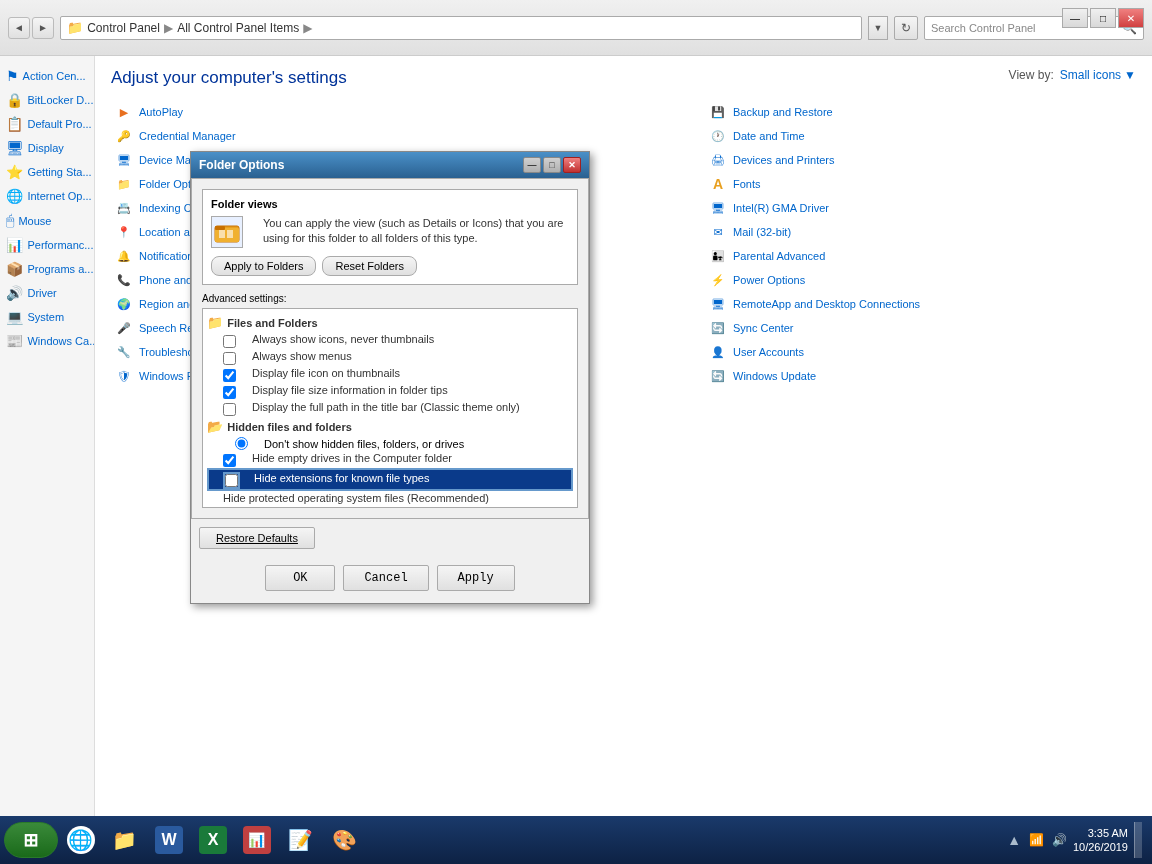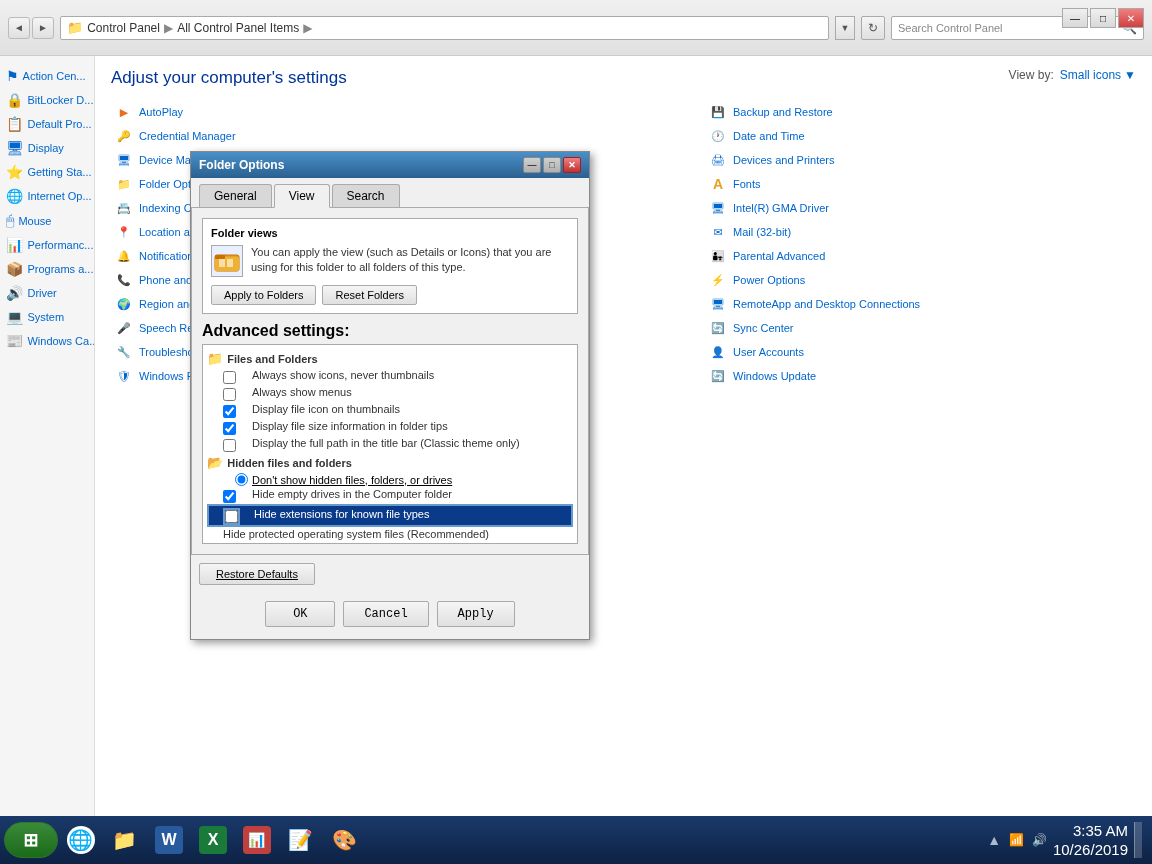--- a/index.html
+++ b/index.html
@@ -97,21 +97,21 @@
       border-radius: 2px;
       display: flex;
       align-items: center;
       justify-content: center;
       font-size: 12px;
       cursor: pointer;
       color: #555;
     }
 
     .search-box {
-      width: 253px;
+      width: 220px;
       height: 24px;
       background: white;
       border: 1px solid #aaa;
       display: flex;
       align-items: center;
       padding: 0 6px;
       font-size: 11px;
       color: #888;
       border-radius: 2px;
     }
@@ -287,21 +287,21 @@
       padding: 8px;
       margin-bottom: 8px;
     }
     .folder-views-title {
       font-size: 11px;
       font-weight: bold;
       margin-bottom: 6px;
     }
     .folder-views-content {
       display: flex;
-      gap: 8px;
+      gap: 20px;
       align-items: flex-start;
     }
     .folder-icon-img {
       width: 32px;
       height: 32px;
       background: #e8f0ff;
       border: 1px solid #aaa;
       display: flex;
       align-items: center;
       justify-content: center;
@@ -318,26 +318,26 @@
       display: flex;
       gap: 6px;
       margin-top: 8px;
     }
     .dialog-action-btn {
       padding: 3px 12px;
       background: linear-gradient(to bottom, #f5f5f5, #e0e0e0);
       border: 1px solid #aaa;
       font-size: 11px;
       cursor: pointer;
-      border-radius: 2px;
+      border-radius: 8px;
     }
 
     .advanced-label {
-      font-size: 16px;
-      font-weight: bold;
+      font-size: 10px;
+      font-weight: normal;
       margin-bottom: 4px;
     }
 
     .advanced-list {
       background: white;
       border: 1px solid #aaa;
       height: 200px;
       overflow-y: scroll;
       padding: 4px;
       font-size: 11px;
@@ -360,24 +360,23 @@
       color: #333;
     }
     .adv-item.highlighted {
       background: #0066cc;
       color: white;
     }
     .adv-item input[type=checkbox] { margin-top: 2px; }
     .adv-radio-item {
       display: flex;
       align-items: center;
-      gap: 4px;
+      gap: 16px;
       padding: 1px 0;
       font-size: 11px;
-      text-decoration: underline;
     }
     .adv-subgroup {
       display: flex;
       align-items: center;
       gap: 4px;
       padding: 2px 0;
       font-weight: bold;
     }
     .adv-subgroup-icon { color: #808080; font-size: 13px; }
 
@@ -469,21 +468,21 @@
     .sys-tray {
       display: flex;
       align-items: center;
       gap: 8px;
       color: white;
       font-size: 11px;
     }
     .clock {
       text-align: right;
       color: white;
-      font-size: 15px;
+      font-size: 11px;
       line-height: 1.3;
     }
     .show-desktop {
       width: 8px;
       height: 36px;
       background: rgba(255,255,255,0.2);
       border-left: 1px solid rgba(255,255,255,0.3);
       cursor: pointer;
     }
 
@@ -690,25 +689,20 @@
 
       <div class="dialog-titlebar">
         <span>Folder Options</span>
         <div class="dialog-titlebar-btns">
           <div class="dialog-btn min-btn">—</div>
           <div class="dialog-btn max-btn">□</div>
           <div class="dialog-btn">✕</div>
         </div>
       </div>
 
-      <div class="dialog-tabs">
-        <div class="tab">General</div>
-        <div class="tab active">View</div>
-        <div class="tab">Search</div>
-      </div>
 
       <div class="dialog-content">
 
         <div class="folder-views-section">
           <div class="folder-views-title">Folder views</div>
           <div class="folder-views-content">
             <div class="folder-icon-img">
               <svg width="28" height="28" viewBox="0 0 28 28" xmlns="http://www.w3.org/2000/svg">
                 <rect x="2" y="8" width="24" height="16" rx="2" fill="#e8a020" stroke="#c87000" stroke-width="1"></rect>
                 <rect x="2" y="10" width="24" height="14" rx="1" fill="#f0b030"></rect>

